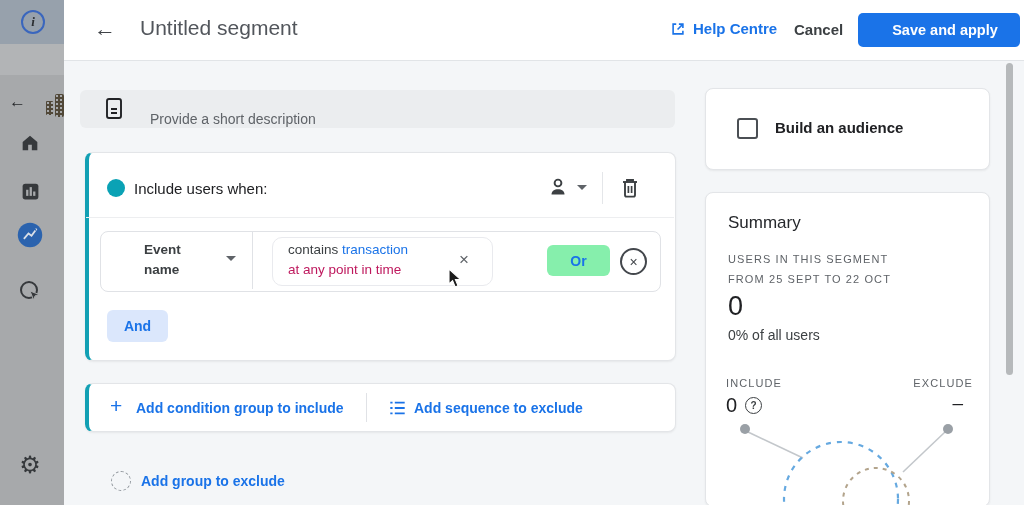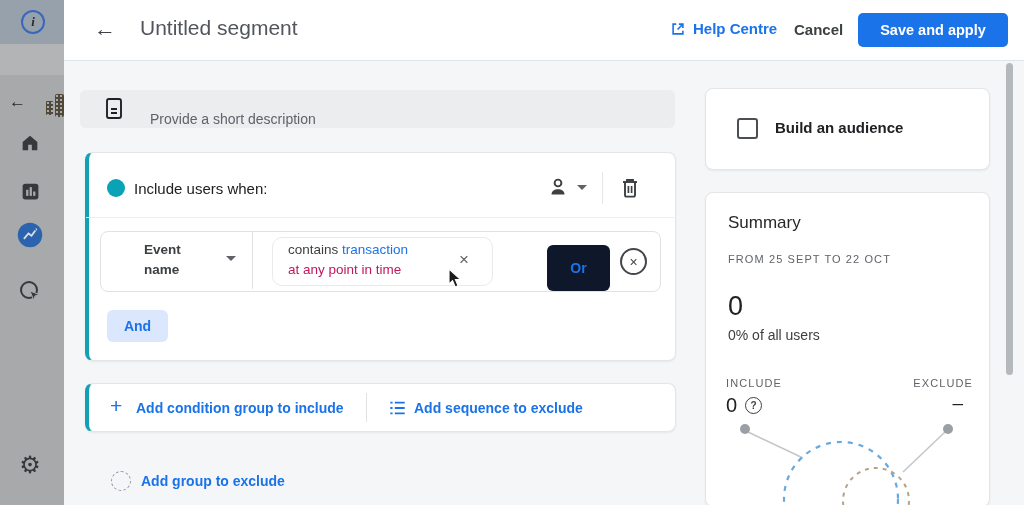--- a/index.html
+++ b/index.html
@@ -25,21 +25,21 @@
   .nav-ic{position:absolute;left:17px;width:26px;height:26px;display:flex;align-items:center;justify-content:center;}
   .gear-glyph{font-size:24px;color:#36393c;line-height:1;}
 
   
   .mh-bg{left:64px;top:0;width:960px;height:60px;background:#ffffff;border-bottom:1px solid #e1e4e7;z-index:1;}
   .back-btn{left:90px;top:14px;width:30px;height:30px;font-size:22px;color:#3f4347;display:flex;align-items:center;justify-content:center;z-index:2;}
   .page-title{left:140px;top:16px;font-size:21px;color:#52565c;z-index:2;}
   .help-link{left:670px;top:20px;display:flex;align-items:center;gap:7px;color:#1a73e8;font-size:15px;font-weight:bold;z-index:2;}
   .cancel-btn{left:794px;top:21px;font-size:15px;font-weight:bold;color:#3c4043;z-index:2;}
   .save-btn{left:858px;top:13px;width:150px;height:34px;background:#1a73e8;border-radius:5px;color:#fff;
-    font-size:14.5px;font-weight:bold;display:flex;align-items:center;justify-content:center;z-index:2;}
+    font-size:14.5px;font-weight:bold;display:flex;align-items:center;justify-content:center;z-index:2;padding-left:12px;}
 
   
   .desc-bar{left:80px;top:90px;width:595px;height:38px;background:#ebedef;border-radius:6px;z-index:2;}
   .desc-icon{left:104px;top:97px;z-index:3;}
   .desc-text{left:150px;top:111px;font-size:14px;color:#5f6368;z-index:3;}
 
   .card{background:#fff;border:1px solid #e3e5e8;border-radius:8px;box-shadow:0 1px 2px rgba(60,64,67,.08);z-index:2;}
   .teal-left{border-left:4px solid #12a0b4;}
 
   
@@ -54,21 +54,21 @@
 
   .cond-box{left:100px;top:231px;width:559px;height:59px;border:1px solid #e0e2e6;border-radius:8px;background:#fff;z-index:3;}
   .dim-label{left:120px;top:240px;width:72px;font-size:13.5px;font-weight:bold;color:#3c4043;line-height:20px;z-index:4;margin-left:24px;}
   .dim-caret{left:226px;top:256px;z-index:4;}
   .cond-vdiv{left:252px;top:232px;width:1px;height:57px;background:#e0e2e6;z-index:4;}
   .chip{left:272px;top:237px;width:219px;height:47px;border:1px solid #e9eaee;border-radius:10px;background:#fff;z-index:4;}
   .chip-l1{left:288px;top:242px;font-size:13.5px;color:#3c4043;z-index:5;}
   .chip-l1 .val{color:#1a73e8;font-weight:normal;}
   .chip-l2{left:288px;top:262px;font-size:13.5px;color:#be185d;z-index:5;}
   .chip-x{left:459px;top:250px;font-size:17px;color:#5f6368;z-index:5;}
-  .or-btn{left:547px;top:245px;width:63px;height:46px;background:#0f172a;border-radius:6px;color:#1a73e8;
+  .or-btn{left:547px;top:245px;width:63px;height:31px;background:#86efac;border-radius:6px;color:#1a73e8;
     font-size:14px;font-weight:bold;display:flex;align-items:center;justify-content:center;z-index:4;}
   .circle-x{left:620px;top:248px;width:23px;height:23px;border:2px solid #43474c;border-radius:50%;
     display:flex;align-items:center;justify-content:center;font-size:14px;color:#43474c;z-index:4;}
   .and-btn{left:107px;top:310px;width:61px;height:32px;background:#dbe7fc;border-radius:6px;color:#1a73e8;
     font-size:14px;font-weight:bold;display:flex;align-items:center;justify-content:center;z-index:3;}
   .cursor{left:448px;top:268px;z-index:9;}
 
   
   .add-card{left:85px;top:383px;width:586px;height:47px;}
   .plus-ic{left:110px;top:394px;font-size:21px;color:#1a73e8;z-index:3;}
@@ -239,20 +239,21 @@
 
 <div>
   <div class="abs card aud-card"></div>
   <div class="abs checkbox"></div>
   <div class="abs aud-lbl">Build an audience</div>
 </div>
 
 <div class="abs card sum-card">
   <div class="sum-title">Summary</div>
   <div class="sum-kicker">
+    <div>USERS IN THIS SEGMENT</div>
     <div>FROM 25 SEPT TO 22 OCT</div>
   </div>
   <div class="sum-count">0</div>
   <div class="sum-share">0% of all users</div>
 
   <div class="lbl-small inc-lbl">INCLUDE</div>
   <div class="lbl-small exc-lbl">EXCLUDE</div>
 
   <div class="inc-val">
     <span class="inc-num">0</span>

